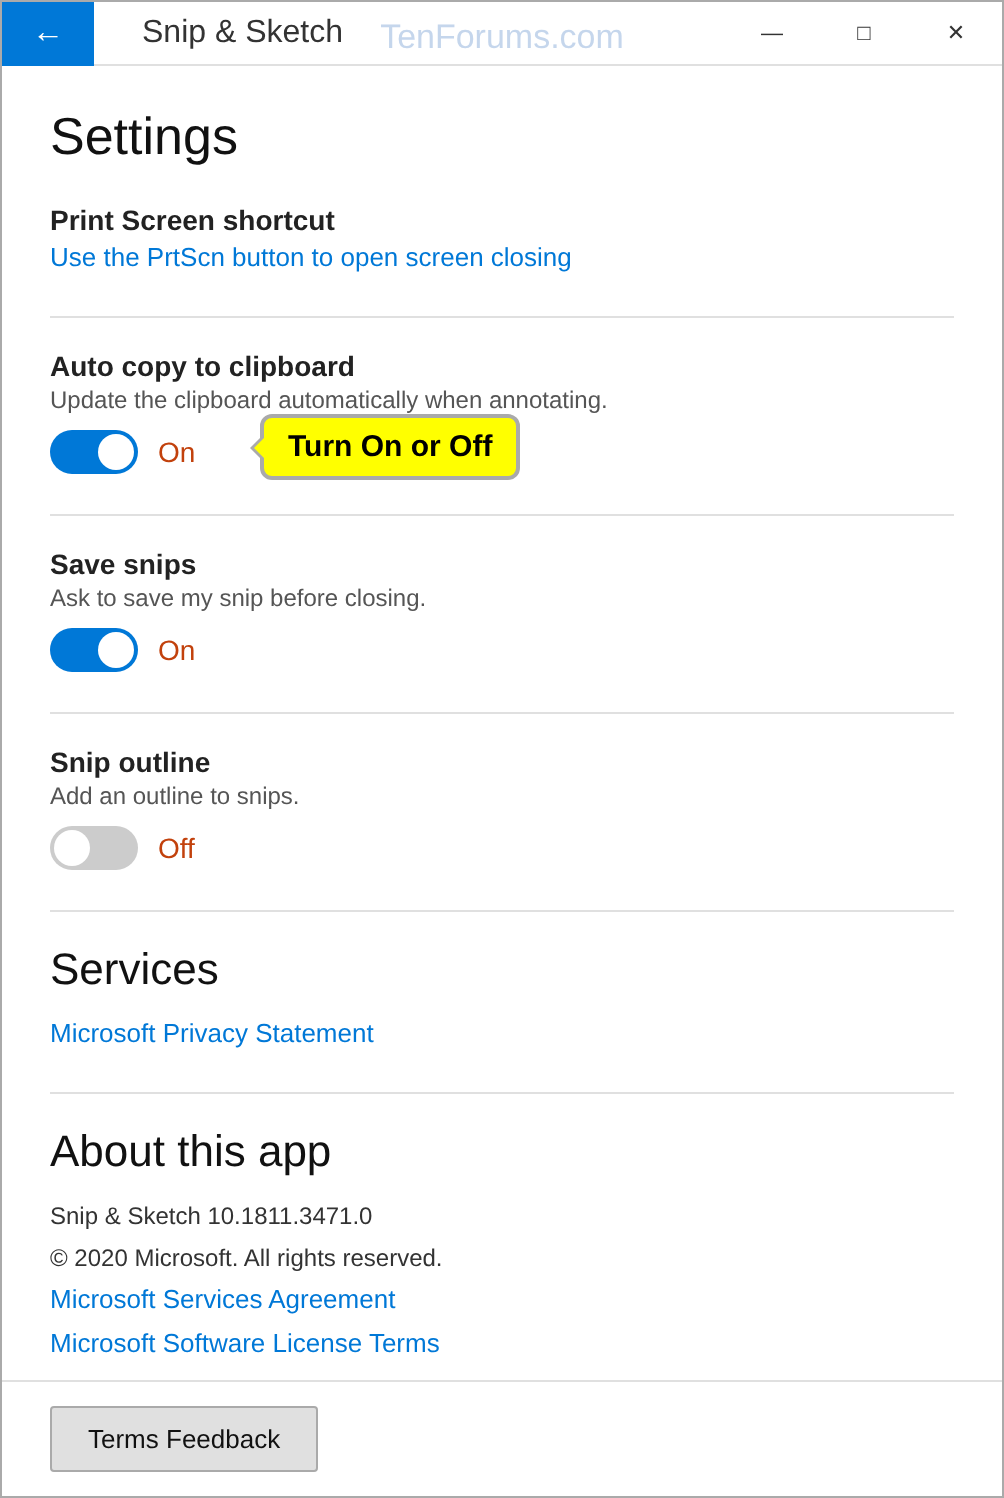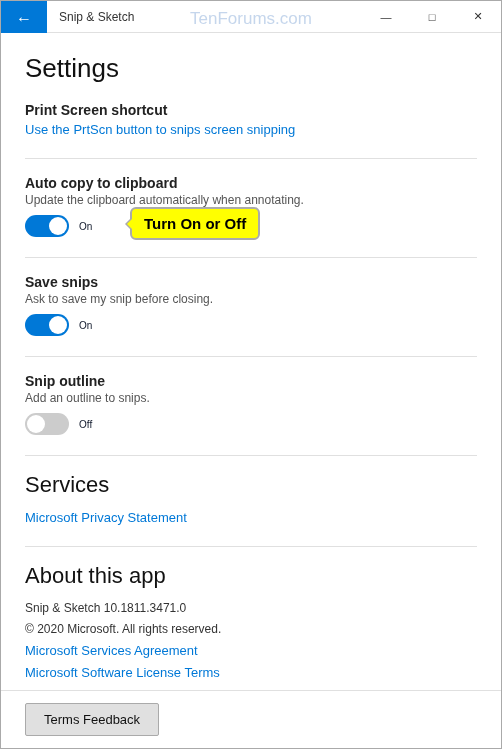--- a/index.html
+++ b/index.html
@@ -36,22 +36,22 @@
       background: #0078d7;
       display: flex;
       align-items: center;
       justify-content: center;
       color: #fff;
       font-size: 16px;
       cursor: pointer;
     }
     .title-bar-text {
       flex: 1;
-      padding-left: 12px;
-      font-size: 12px;
+      padding-left: 24px;
+      font-size: 16px;
       color: #333;
       font-weight: 400;
     }
     .title-bar-controls {
       display: flex;
       align-items: center;
     }
     .title-bar-btn {
       width: 46px;
       height: 32px;
@@ -129,22 +129,22 @@
       background: #fff;
       transition: transform 0.2s;
     }
     .toggle.on .toggle-thumb {
       transform: translateX(22px);
     }
     .toggle.off .toggle-thumb {
       transform: translateX(0);
     }
     .toggle-state-text {
-      font-size: 10px;
-      color: #0f172a;
+      font-size: 14px;
+      color: #c2410c;
     }
 
     
     .callout {
       position: absolute;
       left: 105px;
       top: -8px;
       background: #ffff00;
       border: 2px solid #aaa;
       border-radius: 6px;
@@ -244,21 +244,21 @@
       <button class="title-bar-btn">□</button>
       <button class="title-bar-btn close">✕</button>
     </div>
   </div>
 
   <div class="content">
     <h1 class="section-title">Settings</h1>
 
     <div class="setting-group">
       <div class="setting-label">Print Screen shortcut</div>
-      <a class="link">Use the PrtScn button to snips screen snipping</a>
+      <a class="link">Use the PrtScn button to open screen closing</a>
     </div>
 
     <div class="divider"></div>
 
     <div class="setting-group">
       <div class="setting-label">Auto copy to clipboard</div>
       <div class="setting-desc">Update the clipboard automatically when annotating.</div>
       <div class="toggle-row">
         <div class="toggle on">
           <div class="toggle-thumb"></div>

